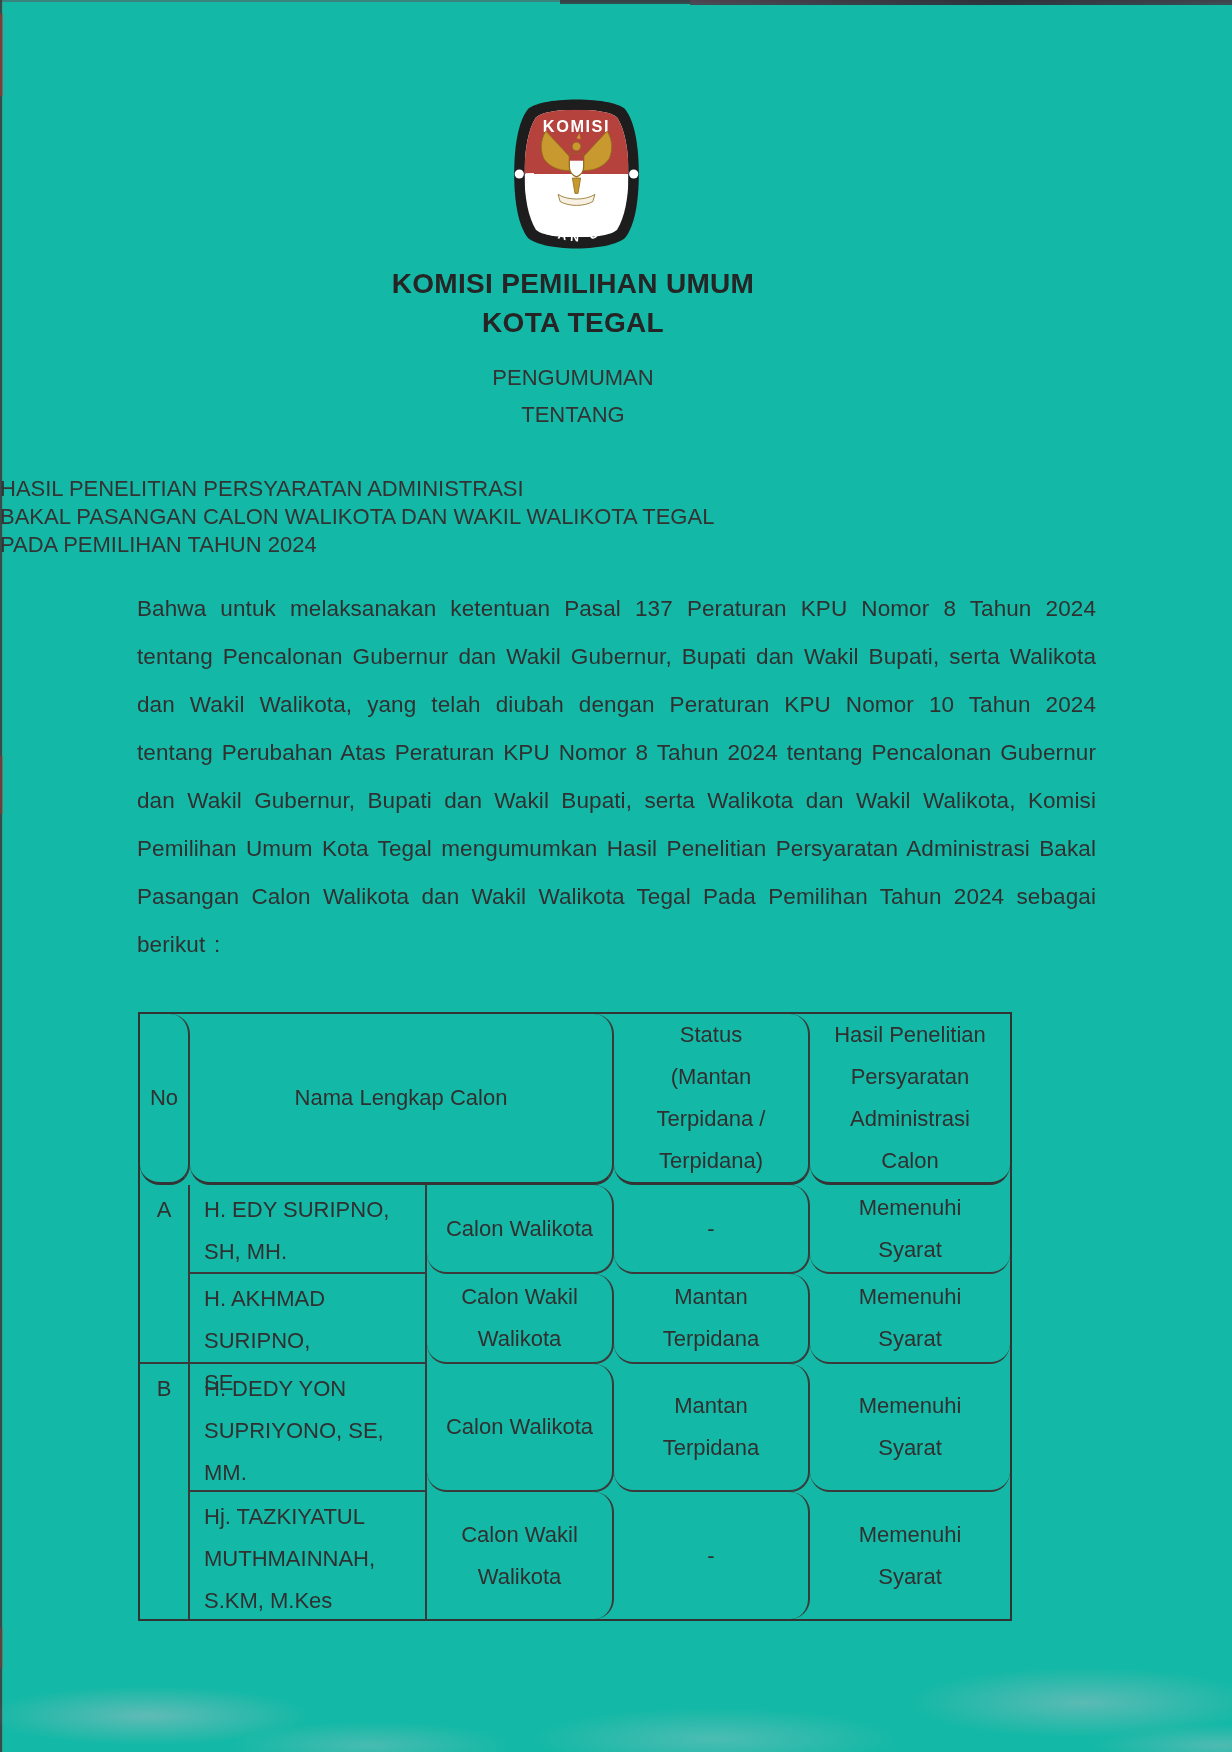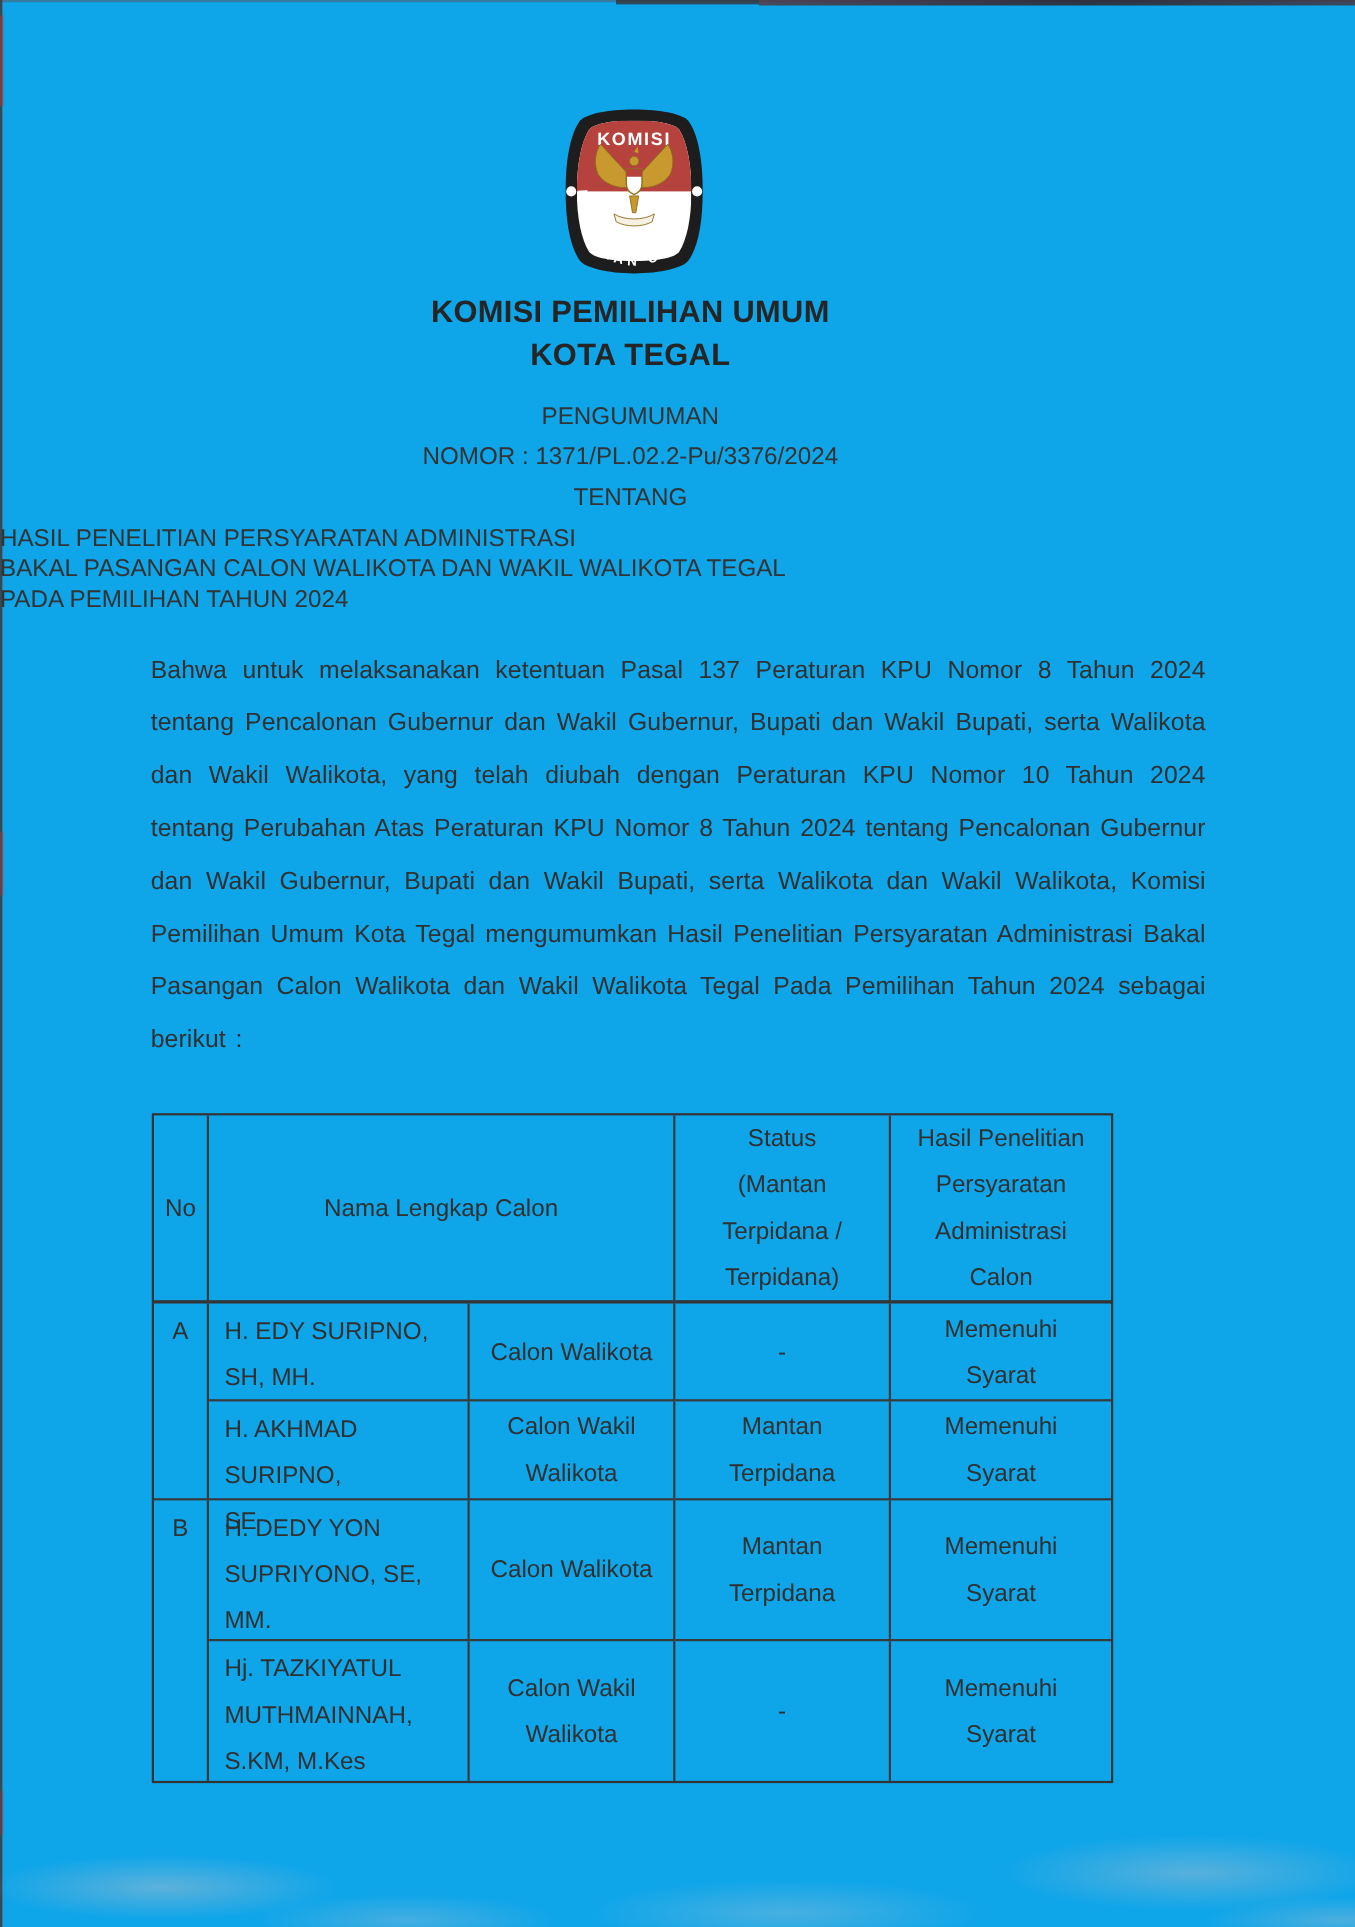--- a/index.html
+++ b/index.html
@@ -1,21 +1,21 @@
 <!DOCTYPE html>
 <html><head>
 <meta charset="utf-8">
 <style>
   * { margin:0; padding:0; box-sizing:border-box; }
   html,body { background:#e9e9e9; }
   .page {
     position:relative;
     width:1232px; height:1752px;
     margin:0 auto;
-    background:#0ea5e9;
+    background:#14b8a6;
     overflow:hidden;
     font-family:"Liberation Sans", sans-serif;
     color:#2e2e2e;
   }
   
   .edge-top     { position:absolute; top:0; left:0; width:100%; height:2px; background:rgba(90,90,95,.55); }
   .edge-top-mid { position:absolute; top:0; left:560px; width:130px; height:4px; background:rgba(55,50,58,.8); }
   .edge-top-rt  { position:absolute; top:0; left:690px; width:542px; height:5px;
                   background:linear-gradient(90deg, rgba(82,56,70,.85), rgba(45,40,50,.9) 55%, rgba(70,50,62,.8)); }
   .edge-left    { position:absolute; top:0; left:0; width:2px; height:100%; background:rgba(58,58,58,.85);
@@ -60,21 +60,21 @@
     display:grid;
     grid-template-columns:50px 237px 187px 196px 200px;
     grid-template-rows:171px 89px 90px 128px 127px;
     border:2px solid #333;
     font-size:22px; line-height:42px; color:#303030;
   }
   .cell { white-space:pre-line; }
   .br { border-right:2px solid #3a3a3a; }
   .bb { border-bottom:2px solid #3a3a3a; }
   .hb { border-bottom:3px solid #343434; }
-  .cc { display:flex; align-items:center; justify-content:center; text-align:center; }
+  .cc { display:flex; align-items:center; justify-content:center; text-align:center;border-radius:20px; }
   .tc { display:flex; align-items:flex-start; justify-content:center; padding-top:4px; text-align:center; }
   .nm { padding:4px 6px 0 14px; text-align:left; }
   .h-no     { grid-area:1/1/2/2; }
   .h-name   { grid-area:1/2/2/4; }
   .h-status { grid-area:1/4/2/5; }
   .h-result { grid-area:1/5/2/6; }
   .a-no  { grid-area:2/1/4/2; }
   .a1-c2 { grid-area:2/2/3/3; } .a1-c3 { grid-area:2/3/3/4; } .a1-c4 { grid-area:2/4/3/5; } .a1-c5 { grid-area:2/5/3/6; }
   .a2-c2 { grid-area:3/2/4/3; } .a2-c3 { grid-area:3/3/4/4; } .a2-c4 { grid-area:3/4/4/5; } .a2-c5 { grid-area:3/5/4/6; }
   .b-no  { grid-area:4/1/6/2; }
@@ -127,21 +127,20 @@
     </svg>
   </div>
 
   <div class="org-block">
     <div>KOMISI PEMILIHAN UMUM</div>
     <div>KOTA TEGAL</div>
   </div>
 
   <div class="doc-block">
     <div>PENGUMUMAN</div>
-    <div>NOMOR : 1371/PL.02.2-Pu/3376/2024</div>
     <div>TENTANG</div>
   </div>
 
   <div class="subject-block">
     <div>HASIL PENELITIAN PERSYARATAN ADMINISTRASI</div>
     <div>BAKAL PASANGAN CALON WALIKOTA DAN WAKIL WALIKOTA TEGAL</div>
     <div>PADA PEMILIHAN TAHUN 2024</div>
   </div>
 
   <div class="body-par">Bahwa untuk melaksanakan ketentuan Pasal 137 Peraturan KPU Nomor 8 Tahun 2024 tentang Pencalonan Gubernur dan Wakil Gubernur, Bupati dan Wakil Bupati, serta Walikota dan Wakil Walikota, yang telah diubah dengan Peraturan KPU Nomor 10 Tahun 2024 tentang Perubahan Atas Peraturan KPU Nomor 8 Tahun 2024 tentang Pencalonan Gubernur dan Wakil Gubernur, Bupati dan Wakil Bupati, serta Walikota dan Wakil Walikota, Komisi Pemilihan Umum Kota Tegal mengumumkan Hasil Penelitian Persyaratan Administrasi Bakal Pasangan Calon Walikota dan Wakil Walikota Tegal Pada Pemilihan Tahun 2024 sebagai berikut :</div>

